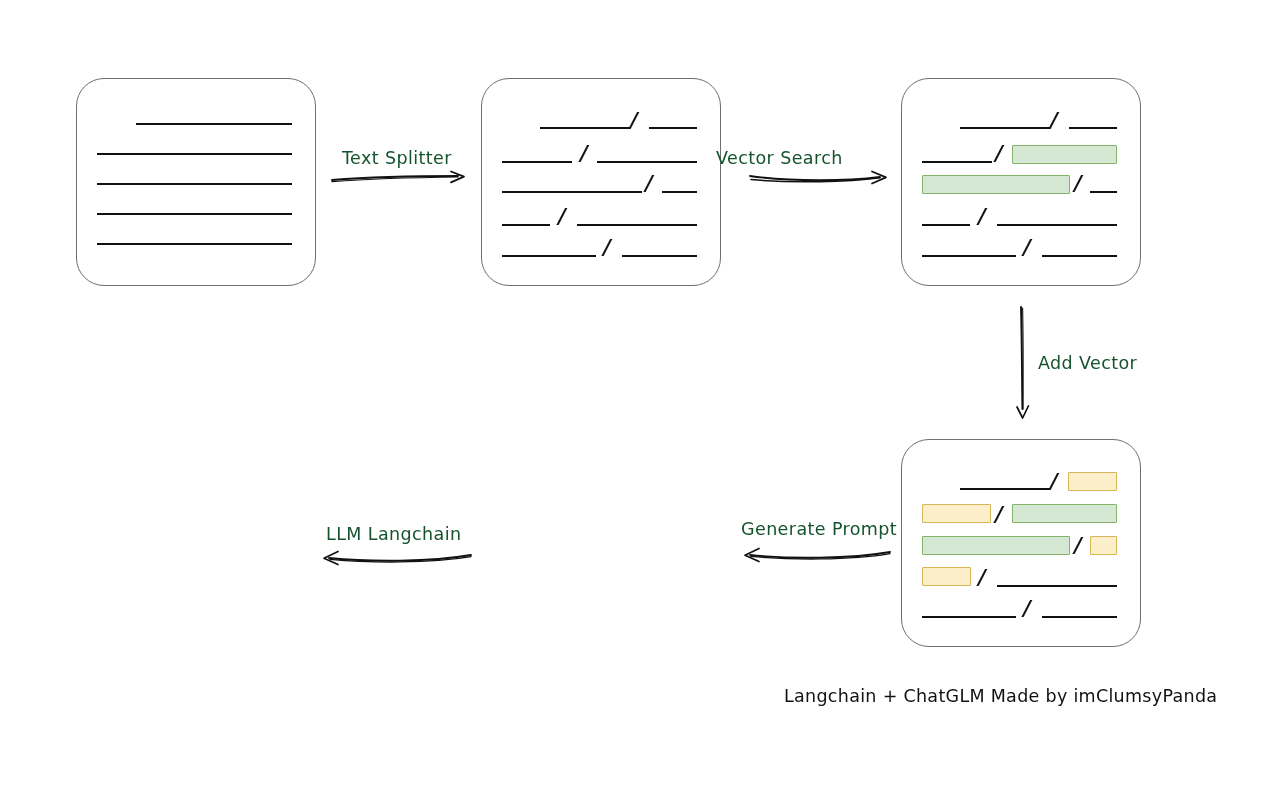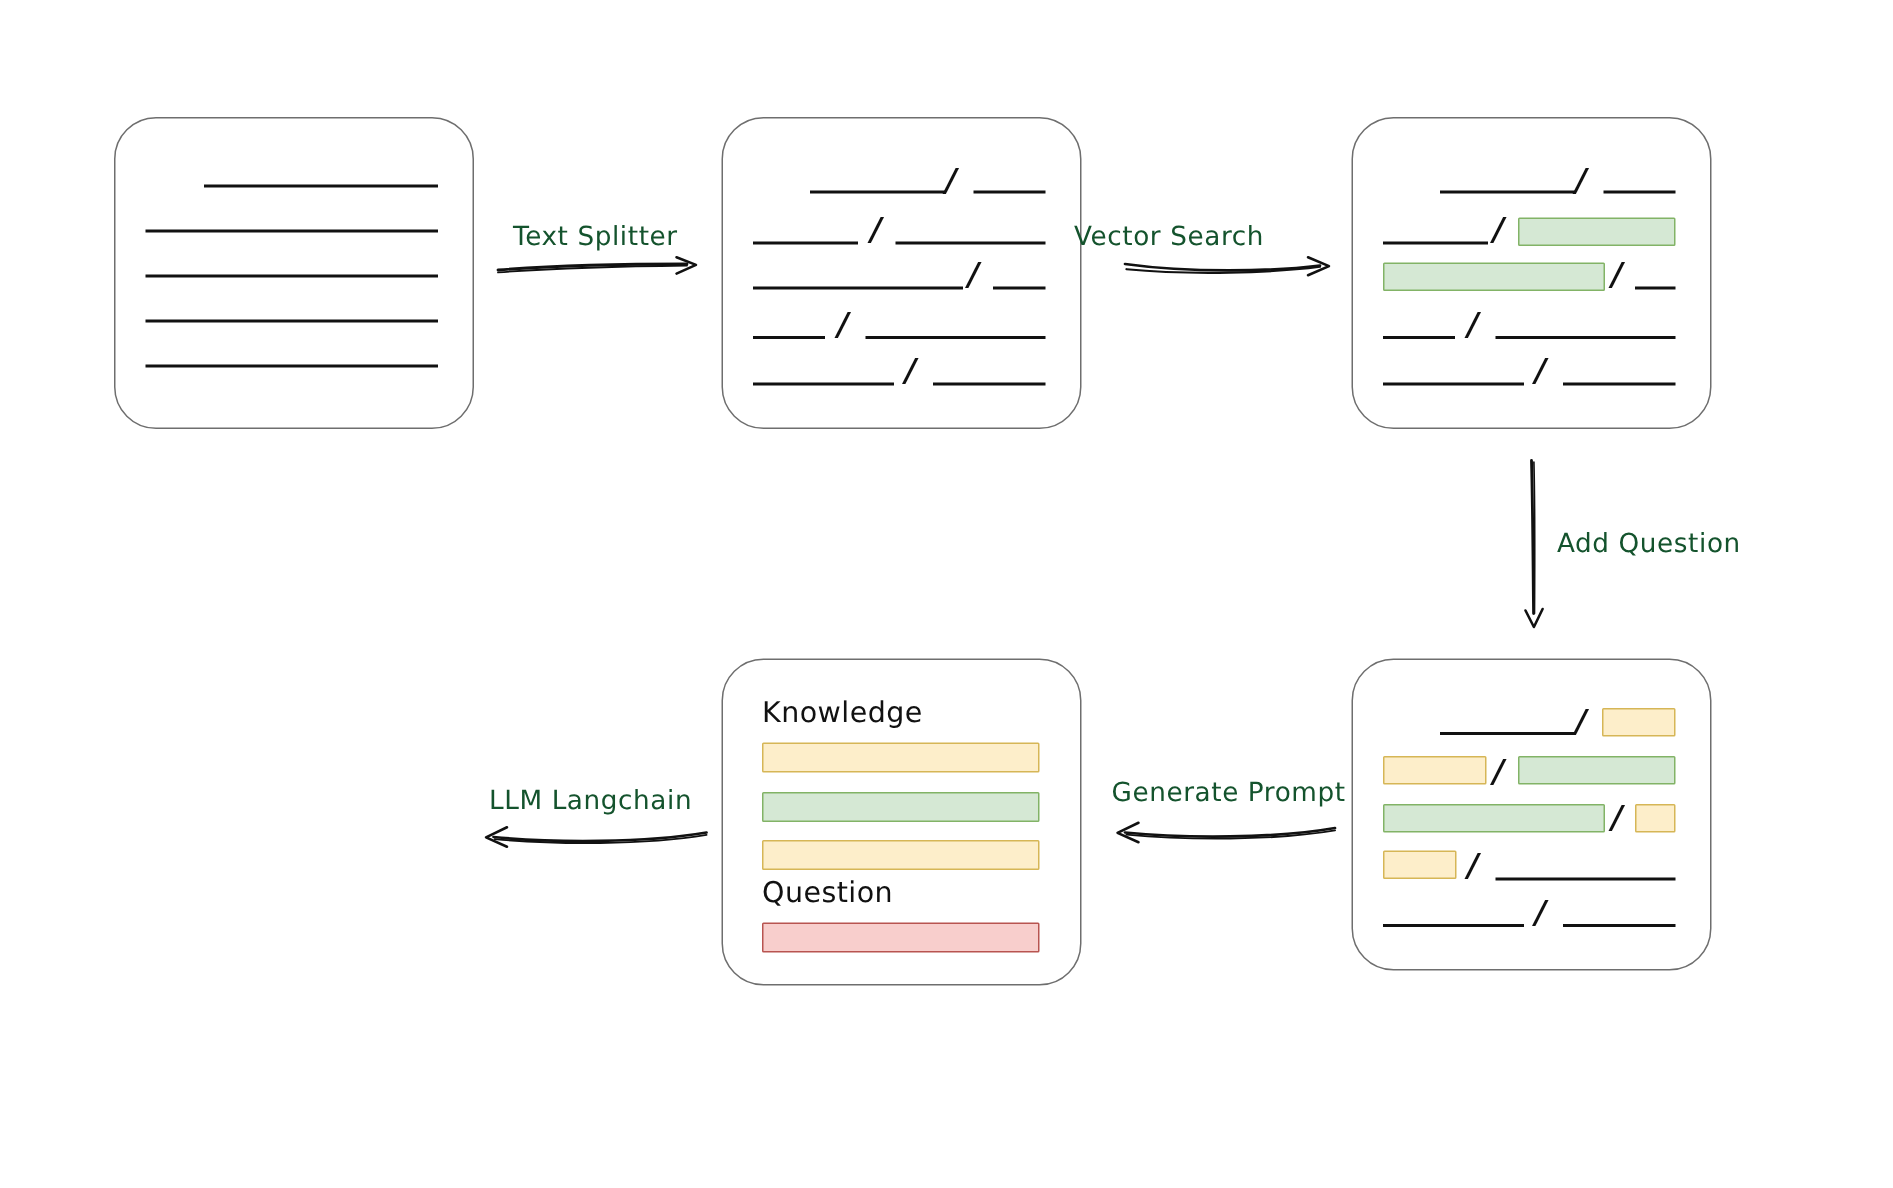--- a/index.html
+++ b/index.html
@@ -177,21 +177,21 @@
     <div class="rule" style="left:140px; top:176px; width:75px;"></div>
   </div>
 
   <div class="arrow" style="left:1012px; top:305px; width:22px; height:114px;">
     <svg width="22" height="114" viewBox="0 0 22 114">
       <path d="M9,2 C9.9,35 10,72 10.4,104" stroke-width="1.9"></path>
       <path d="M10.6,3 C11.4,36 11.2,72 11,104" stroke-width="1.1"></path>
       <polyline points="5,102 10.6,113 16.4,101" stroke-width="1.7"></polyline>
     </svg>
   </div>
-  <div class="label" style="left:1038px; top:353px;">Add Question</div>
+  <div class="label" style="left:1038px; top:353px;">Add Vector</div>
 
   <div class="card" style="left:901px; top:439px; width:240px; height:208px;">
 
     <div class="rule" style="left:58px; top:48px; width:90px;"></div>
     <div class="slash" style="left:148px; top:30px;">/</div>
     <div class="chip chip-yellow" style="left:166px; top:32px; width:49px; height:19px;"></div>
 
     <div class="chip chip-yellow" style="left:20px; top:64px; width:69px; height:19px;"></div>
     <div class="slash" style="left:93px; top:63px;">/</div>
     <div class="chip chip-green" style="left:110px; top:64px; width:105px; height:19px;"></div>
@@ -211,33 +211,26 @@
 
   <div class="label" style="left:741px; top:519px;">Generate Prompt</div>
   <div class="arrow" style="left:740px; top:546px; width:152px; height:20px;">
     <svg width="152" height="20" viewBox="0 0 152 20">
       <path d="M150,6 C110,13 50,13 10,9" stroke-width="1.8"></path>
       <path d="M150,7.6 C110,14.5 50,14 11,10.4" stroke-width="1.3"></path>
       <polyline points="19,2.5 5,9.2 19,15.5" stroke-width="1.7"></polyline>
     </svg>
   </div>
 
-  <div class="card" style="left:481px; top:439px; width:240px; height:218px;">
-    <div class="card-label" style="left:26px; top:24px;">Knowledge</div>
-    <div class="chip chip-yellow" style="left:26px; top:55px; width:185px; height:20px;"></div>
-    <div class="chip chip-green" style="left:26px; top:88px; width:185px; height:20px;"></div>
-    <div class="chip chip-yellow" style="left:26px; top:120px; width:185px; height:20px;"></div>
-    <div class="card-label" style="left:26px; top:144px;">Question</div>
-    <div class="chip chip-red" style="left:26px; top:175px; width:185px; height:20px;"></div>
-  </div>
 
   <div class="label" style="left:326px; top:524px;">LLM Langchain</div>
   <div class="arrow" style="left:318px; top:549px; width:155px; height:20px;">
     <svg width="155" height="20" viewBox="0 0 155 20">
       <path d="M153,6 C112,13 52,13 11,9" stroke-width="1.8"></path>
       <path d="M153,7.6 C112,14.5 52,14 12,10.4" stroke-width="1.3"></path>
       <polyline points="20,2.5 6,9.2 20,15.5" stroke-width="1.7"></polyline>
     </svg>
   </div>
 
 
+  <div class="footer-note" style="left:784px; top:686px;">Langchain + ChatGLM Made by imClumsyPanda</div>
 
 </div>
 
 </body></html>

